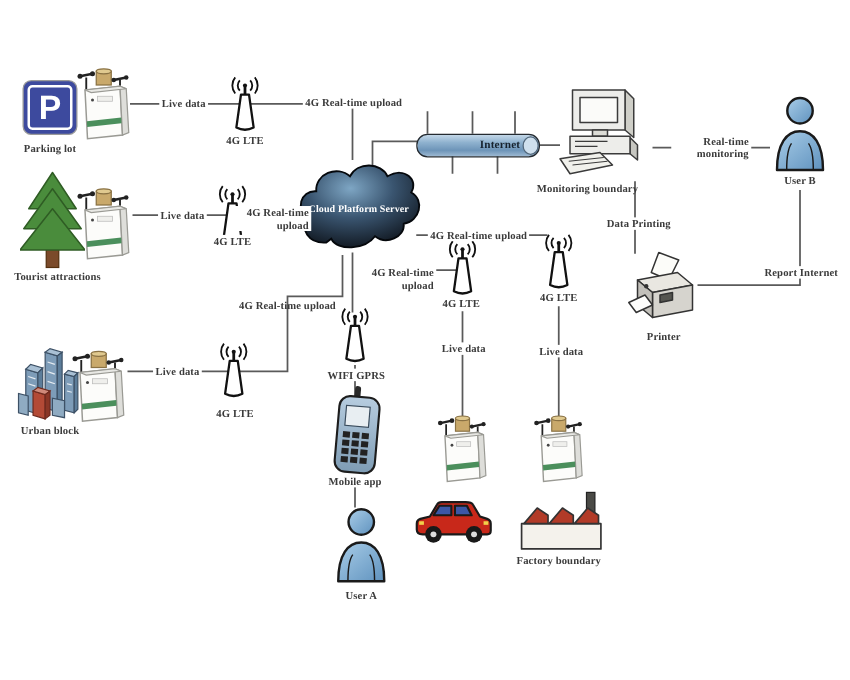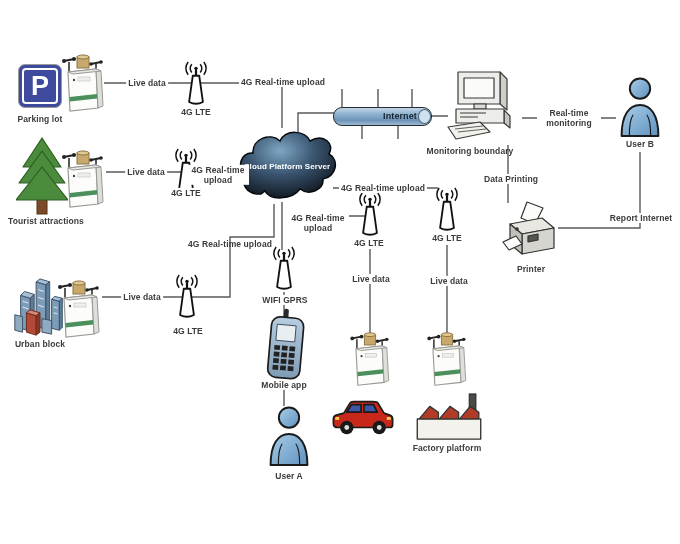--- a/index.html
+++ b/index.html
@@ -1,22 +1,22 @@
 <!DOCTYPE html>
 <html><head>
 <meta charset="utf-8">
 <style>
   html,body{margin:0;padding:0;background:#fff;}
   .canvas{position:relative;width:680px;height:544px;background:#fff;overflow:hidden;
           font-family:"Liberation Sans",sans-serif;}
   .wires{position:absolute;left:0;top:0;z-index:1;}
   .node{position:absolute;z-index:2;}
   .lbl{position:absolute;z-index:3;font-size:8.5px;font-weight:bold;color:#3b3b3b;
-       transform:translate(-50%,-50%);white-space:nowrap;text-align:center;
-       line-height:1.2;letter-spacing:.1px;}
+       transform:translate(-50%,-50%);white-space:nowrap;text-align:right;
+       line-height:1.2;letter-spacing:.1px;font-family:Liberation Serif, serif;}
   .lbl.bg{background:#fff;padding:0 2px;}
   .lbl.wrap{white-space:normal;}
   .cloud-lbl{color:#fff;font-size:8px;z-index:3;background:transparent;}
   .internet-lbl{color:#16222e;font-size:9px;z-index:3;background:transparent;padding-left:40px;}
   .p-sign{position:absolute;left:18px;top:64px;width:42px;height:42px;z-index:2;
           background:#3d4a9e;border:1px solid #9a9a9a;border-radius:7px;
           display:flex;align-items:center;justify-content:center;}
   .p-sign::after{content:"";position:absolute;inset:3px;border:2.5px solid #fff;border-radius:4px;}
   .p-sign span{color:#fff;font-size:27px;font-weight:bold;line-height:1;}
   .pipe{position:absolute;left:333px;top:107px;width:97px;height:17px;z-index:2;
@@ -294,15 +294,15 @@
 
   <div class="lbl bg" style="left:285px;top:300px">WIFI GPRS</div>
   <div class="lbl bg" style="left:284px;top:385px">Mobile app</div>
   <div class="lbl" style="left:289px;top:476px">User A</div>
 
   <div class="lbl bg" style="left:369px;top:243px">4G LTE</div>
   <div class="lbl bg" style="left:371px;top:279px">Live data</div>
   <div class="lbl bg" style="left:447px;top:238px">4G LTE</div>
   <div class="lbl bg" style="left:449px;top:281px">Live data</div>
 
-  <div class="lbl" style="left:447px;top:448px">Factory platform</div>
+  <div class="lbl" style="left:447px;top:448px">Factory boundary</div>
 
 </div>
 
 </body></html>

